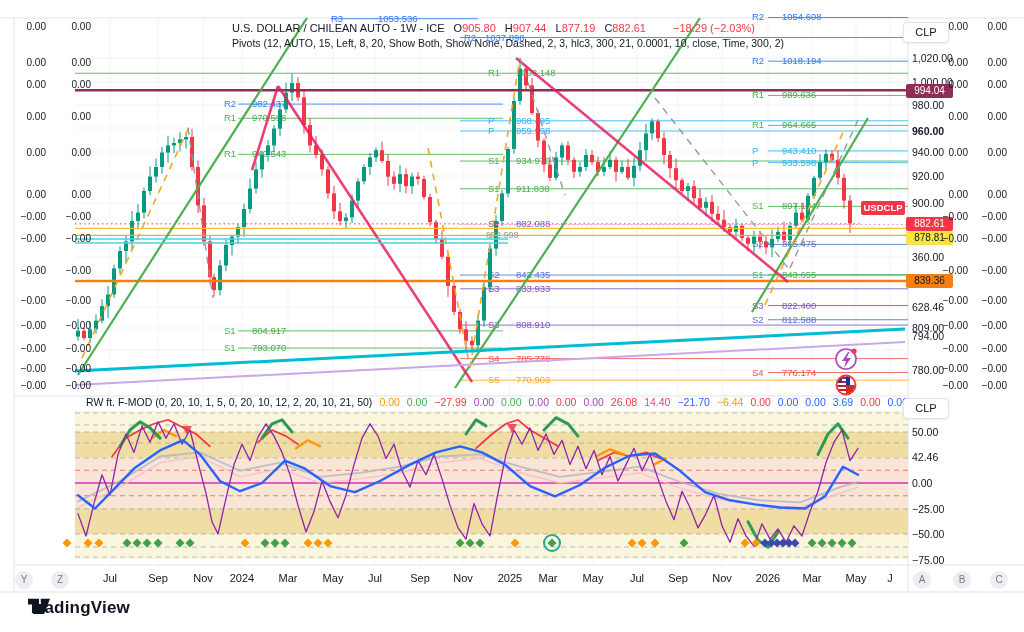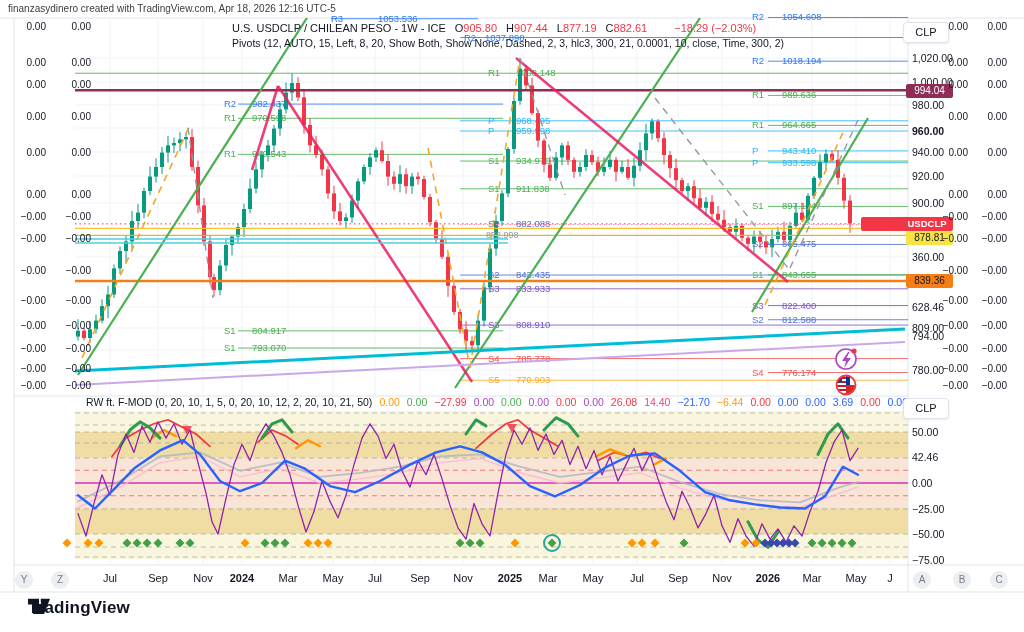--- a/index.html
+++ b/index.html
@@ -16,31 +16,30 @@
   .pill{position:absolute;left:903px;width:44px;height:19px;background:#fff;border:1px solid #e0e3eb;
         border-radius:4px;font-size:11px;color:#131722;text-align:center;line-height:19px;
         box-shadow:0 1px 2px rgba(0,0,0,.08);}
   .paxis-label{position:absolute;left:912px;font-size:10.5px;color:#131722;transform:translateY(-50%);}
   .badge{position:absolute;left:906px;width:47px;height:14px;border-radius:2px;font-size:10px;
          text-align:center;line-height:14px;}
   .symbadge{position:absolute;left:861px;width:44px;height:14px;border-radius:2px;font-size:9.5px;
          font-weight:bold;text-align:center;line-height:14px;background:#f23645;color:#fff;}
   .sideval{position:absolute;width:40px;text-align:right;font-size:10px;color:#131722;transform:translateY(-50%);}
   .taxis-label{position:absolute;top:572px;width:44px;margin-left:-22px;text-align:center;font-size:11px;color:#131722;}
-  .taxis-label.major{font-weight:bold;}
+  .taxis-label.major{font-weight:normal;}
   .circle-btn{position:absolute;top:571px;width:18px;height:18px;border-radius:50%;background:#eceef2;
          color:#787b86;font-size:10px;text-align:center;line-height:18px;}
   .footer{position:absolute;left:28px;top:598px;display:flex;align-items:center;gap:7px;}
   .footer .brand{font-size:17px;font-weight:bold;color:#0f1420;letter-spacing:.2px;}
 </style>
 </head>
 <body>
 
 <div id="app">
-  <div class="credit">finanzasydinero created with TradingView.com, Apr 18, 2026 12:16 UTC-5</div>
 
   <svg id="gfx" width="1024" height="632">
       <defs>
         <clipPath id="clipP">
           <rect x="75" y="18" width="833" height="378"></rect>
         </clipPath>
         <clipPath id="clipO">
           <rect x="75" y="408" width="833" height="154"></rect>
         </clipPath>
         <clipPath id="flagClip">
@@ -585,21 +584,21 @@
           <rect x="846" y="375" width="10" height="10" fill="#fff"></rect>
           <rect x="846" y="385" width="10" height="10" fill="#d52b1e"></rect>
           <rect x="846" y="376" width="4" height="9" fill="#0039a6"></rect>
         </g>
         <circle cx="846" cy="385" r="9.5" fill="none" stroke="#f23645" stroke-width="1.8"></circle>
       </g>
     </svg>
 
   <div class="legend">
     <div class="lrow">
-      <span>U.S. USDCLP / CHILEAN PESO - 1W - ICE</span>
+      <span>U.S. DOLLAR / CHILEAN AUTO - 1W - ICE</span>
       <span class="lk">O</span><span class="red">905.80</span>
       <span class="lk">H</span><span class="red">907.44</span>
       <span class="lk">L</span><span class="red">877.19</span>
       <span class="lk">C</span><span class="red">882.61</span>
       <span class="red" style="margin-left:24px">−18.29 (−2.03%)</span>
     </div>
     <div class="lrow pivots">Pivots (12, AUTO, 15, Left, 8, 20, Show Both, Show None, Dashed, 2, 3, hlc3, 300, 21, 0.0001, 10, close, Time, 300, 2)</div>
   </div>
 
   <div class="osc-legend">
@@ -625,21 +624,21 @@
       <div class="paxis-label" style="top: 432px;">50.00</div>
       <div class="paxis-label" style="top: 457px;">42.46</div>
       <div class="paxis-label" style="top: 483px;">0.00</div>
       <div class="paxis-label" style="top: 509px;">−25.00</div>
       <div class="paxis-label" style="top: 534px;">−50.00</div>
       <div class="paxis-label" style="top: 560px;">−75.00</div>
       <div class="badge" style="top: 84px; background: rgb(142, 45, 85); color: rgb(255, 255, 255);">994.04</div>
       <div class="badge" style="top: 217px; background: rgb(242, 54, 69); color: rgb(255, 255, 255);">882.61</div>
       <div class="badge" style="top: 231px; background: rgb(247, 228, 67); color: rgb(19, 23, 34);">878.81</div>
       <div class="badge" style="top: 274px; background: rgb(245, 127, 23); color: rgb(19, 23, 34);">839.36</div>
-      <div class="symbadge" style="top: 217px; padding-left: 44px;">USDCLP</div>
+      <div class="symbadge" style="top: 201px;">USDCLP</div>
       <div class="sideval" style="left: 6px; top: 26px;">0.00</div>
       <div class="sideval" style="left: 6px; top: 62px;">0.00</div>
       <div class="sideval" style="left: 6px; top: 84px;">0.00</div>
       <div class="sideval" style="left: 6px; top: 116px;">0.00</div>
       <div class="sideval" style="left: 6px; top: 152px;">0.00</div>
       <div class="sideval" style="left: 6px; top: 194px;">0.00</div>
       <div class="sideval" style="left: 6px; top: 216px;">−0.00</div>
       <div class="sideval" style="left: 6px; top: 238px;">−0.00</div>
       <div class="sideval" style="left: 6px; top: 270px;">−0.00</div>
       <div class="sideval" style="left: 6px; top: 300px;">−0.00</div>

